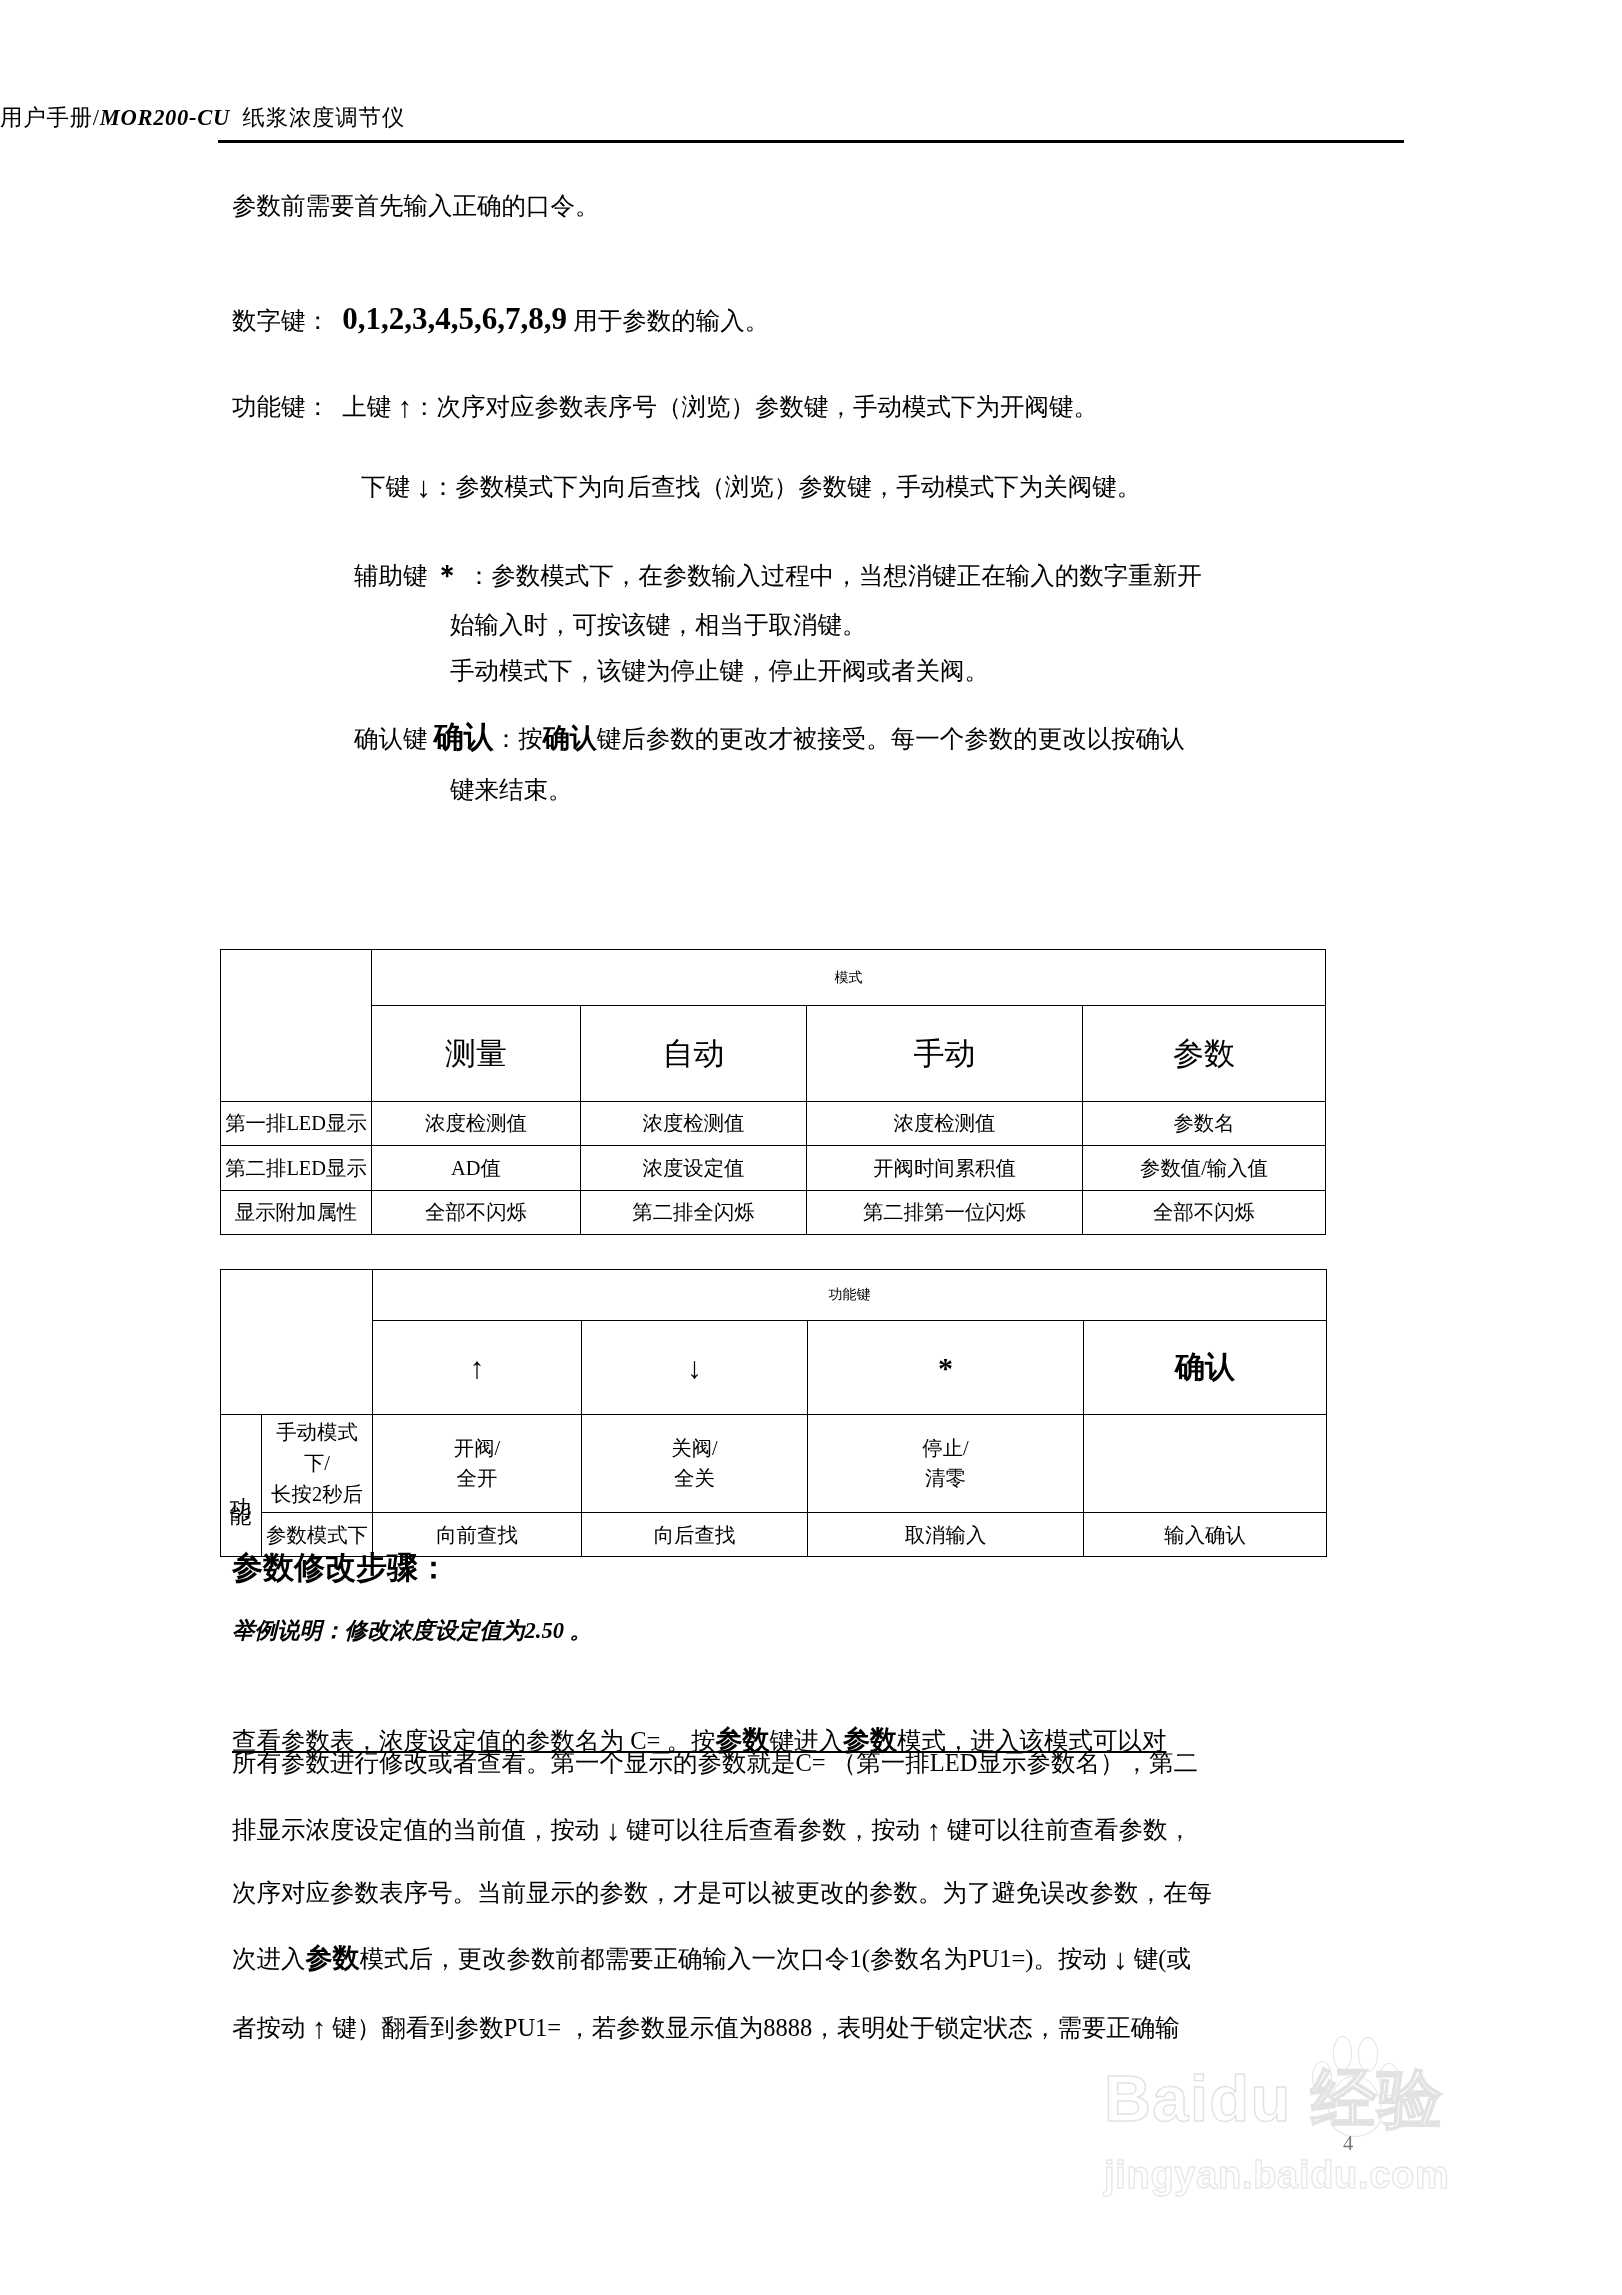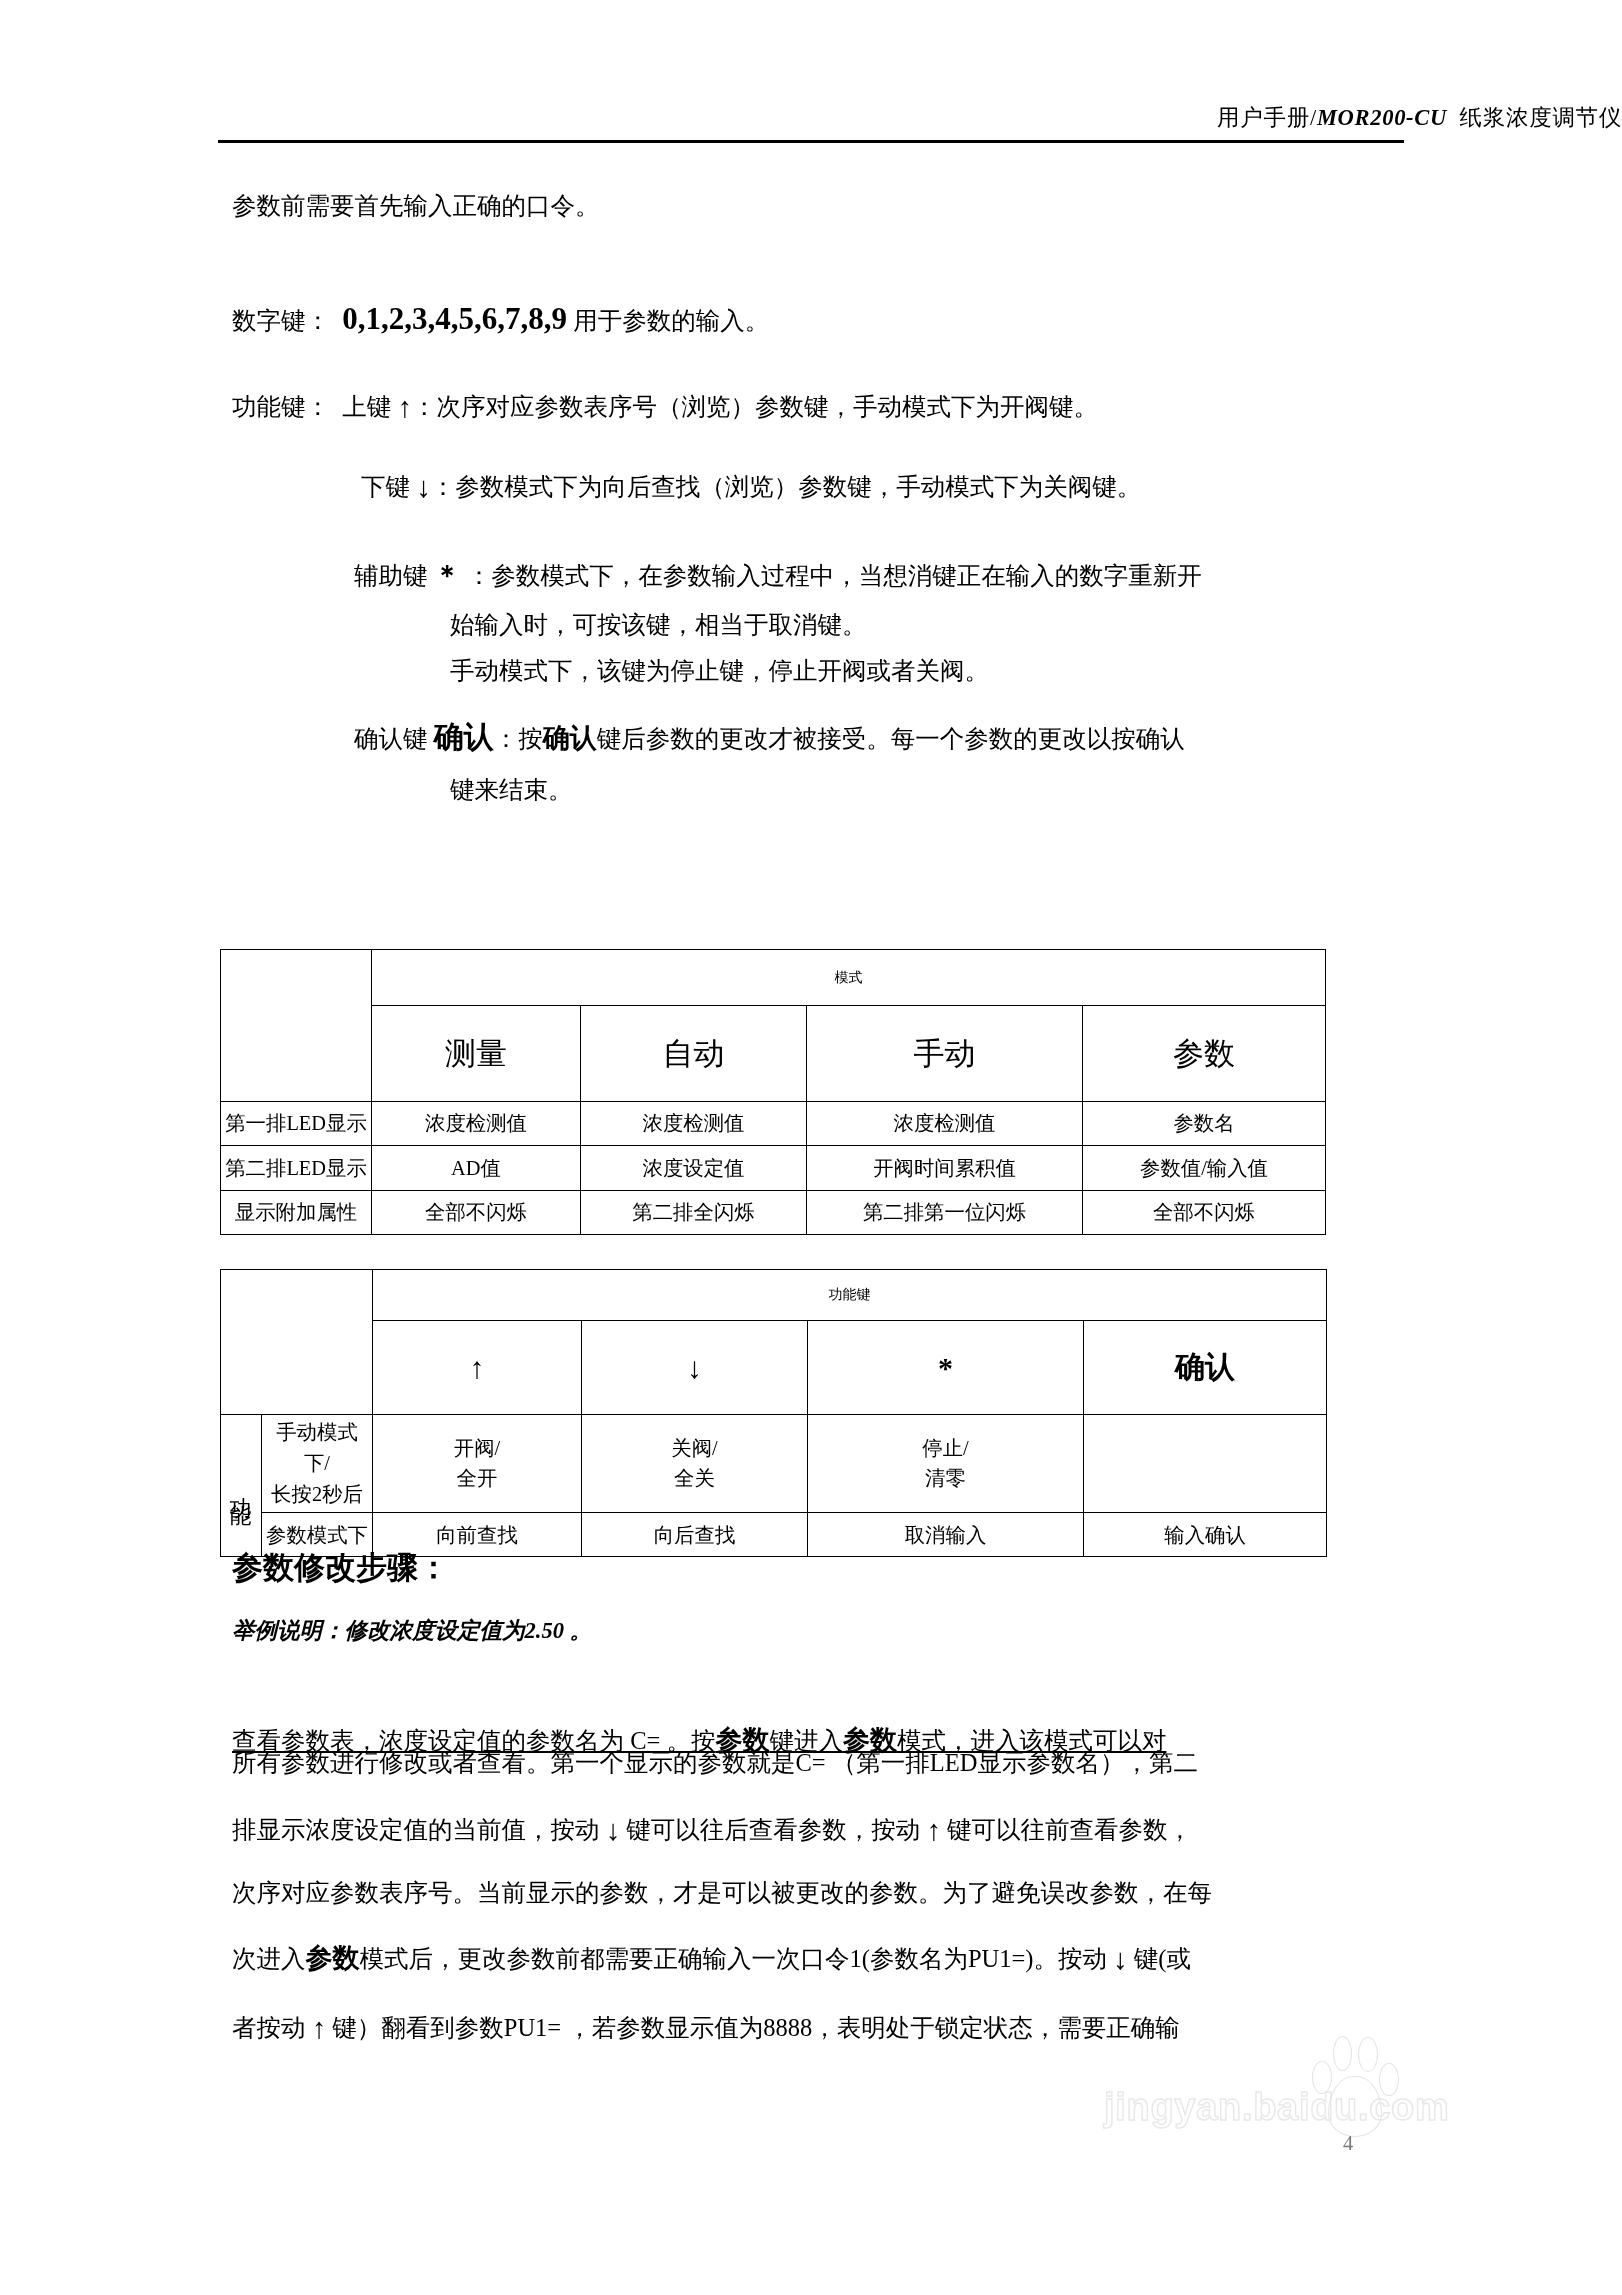--- a/index.html
+++ b/index.html
@@ -19,21 +19,21 @@
     overflow: hidden;
     box-sizing: border-box;
   }
 
   
   .header-zone {
     position: absolute;
     left: 0;
     top: 102px;
     width: 1622px;
-    text-align: right;
+    text-align: left;
   }
   .header-title {
     font-family: "Liberation Serif", "DejaVu Serif", serif;
     font-size: 22.5px;
     letter-spacing: 0.7px;
     white-space: nowrap;
     display: inline-block;
   }
   .header-title .ital {
     font-style: italic;
@@ -328,20 +328,21 @@
 
   <div class="para" style="left:232px; top:1813px;"><span>排显示浓度设定值的当前值，按动</span><span>&nbsp;</span><span class="arrow">↓</span><span>&nbsp;</span><span>键可以往后查看参数，按动</span><span>&nbsp;</span><span class="arrow">↑</span><span>&nbsp;</span><span>键可以往前查看参数，</span></div>
 
   <div class="para" style="left:232px; top:1878px;">次序对应参数表序号。当前显示的参数，才是可以被更改的参数。为了避免误改参数，在每</div>
 
   <div class="para" style="left:232px; top:1942px;"><span>次进入</span><span class="confirm-mid">参数</span><span>模式后，更改参数前都需要正确输入一次口令1(参数名为PU1=)。按动</span><span>&nbsp;</span><span class="arrow">↓</span><span>&nbsp;</span><span>键(或</span></div>
 
   <div class="para" style="left:232px; top:2011px;"><span>者按动</span><span>&nbsp;</span><span class="arrow">↑</span><span>&nbsp;</span><span>键）翻看到参数PU1= ，若参数显示值为8888，表明处于锁定状态，需要正确输</span></div>
 
   <div class="watermark">
+    <div class="wm-row1">Baidu 经验</div>
     <div class="wm-row2">jingyan.baidu.com</div>
     <div class="wm-paw">
       <span class="t1"></span>
         <span class="t2"></span>
         <span class="t3"></span>
         <span class="t4"></span>
         <span class="pad"></span>
     </div>
   </div>
 

